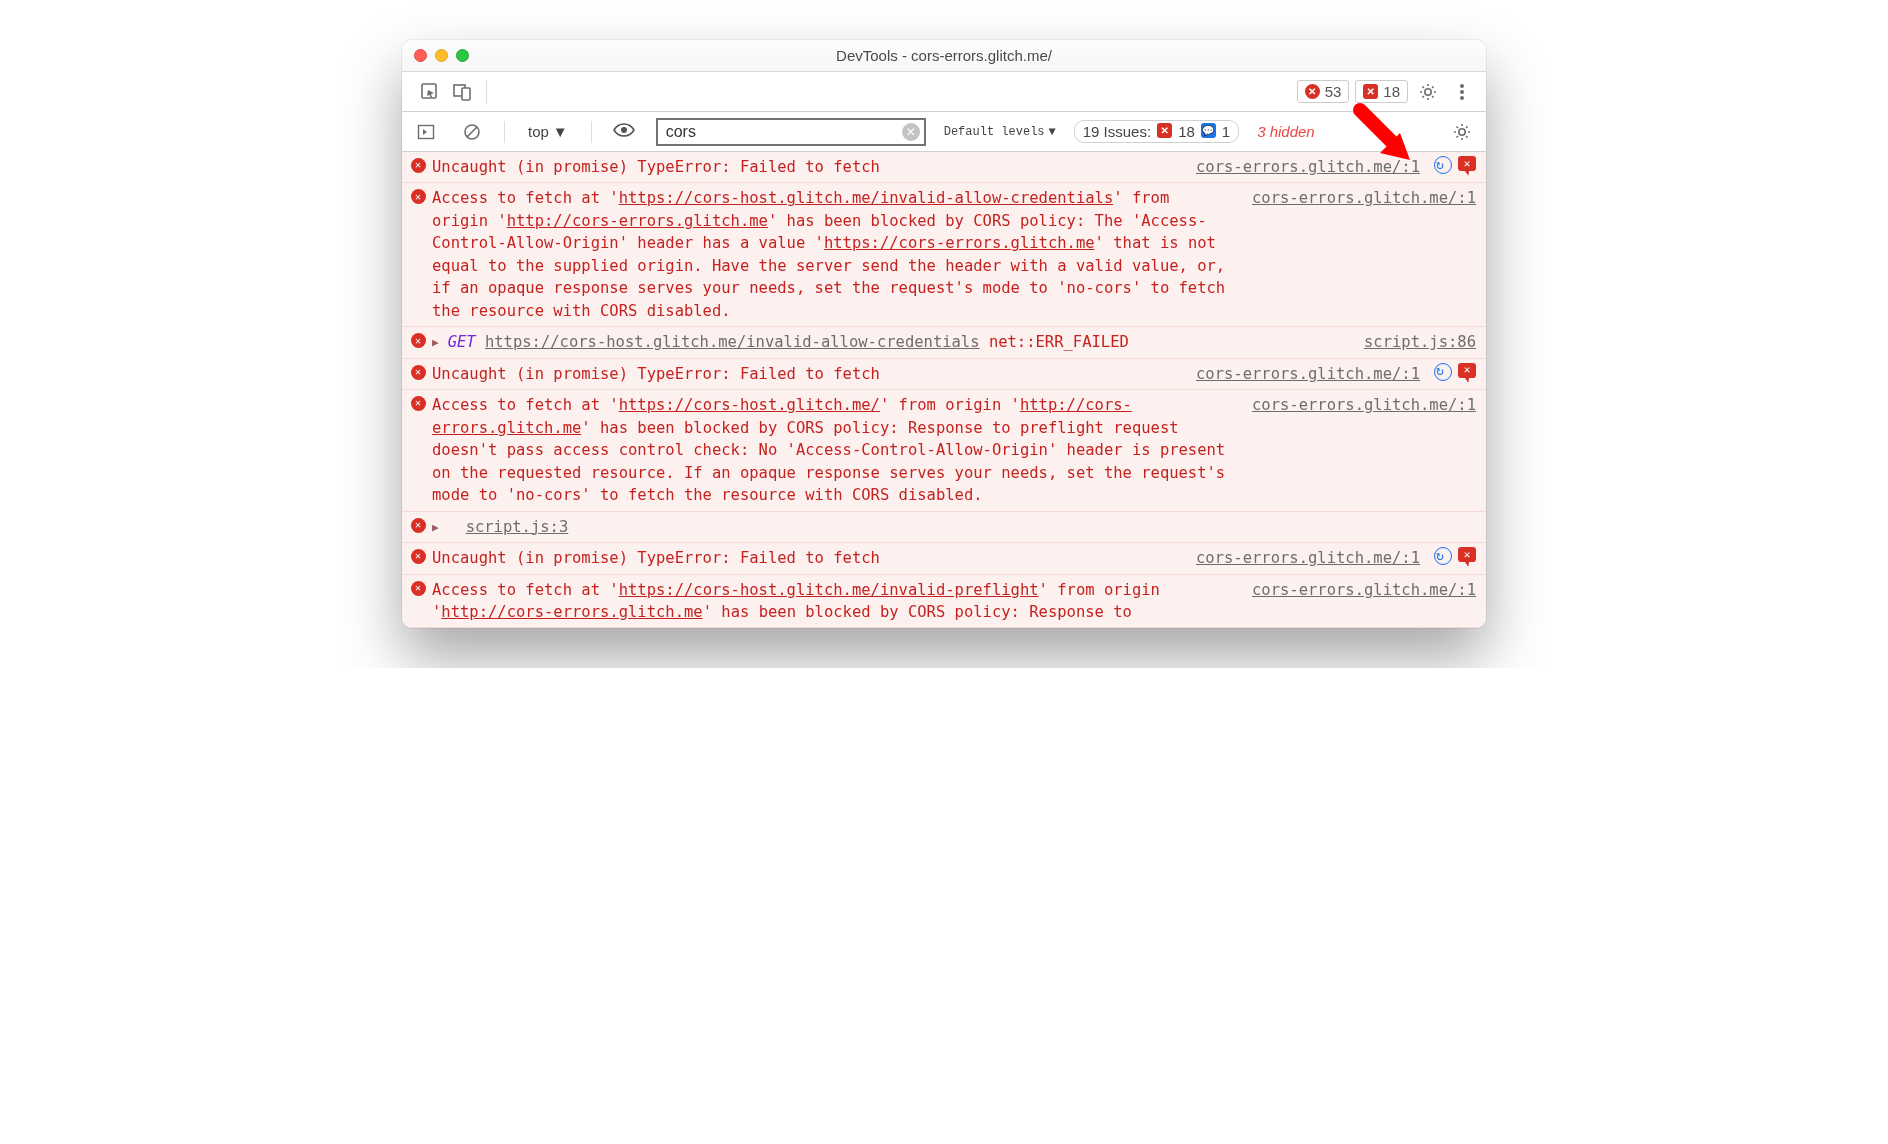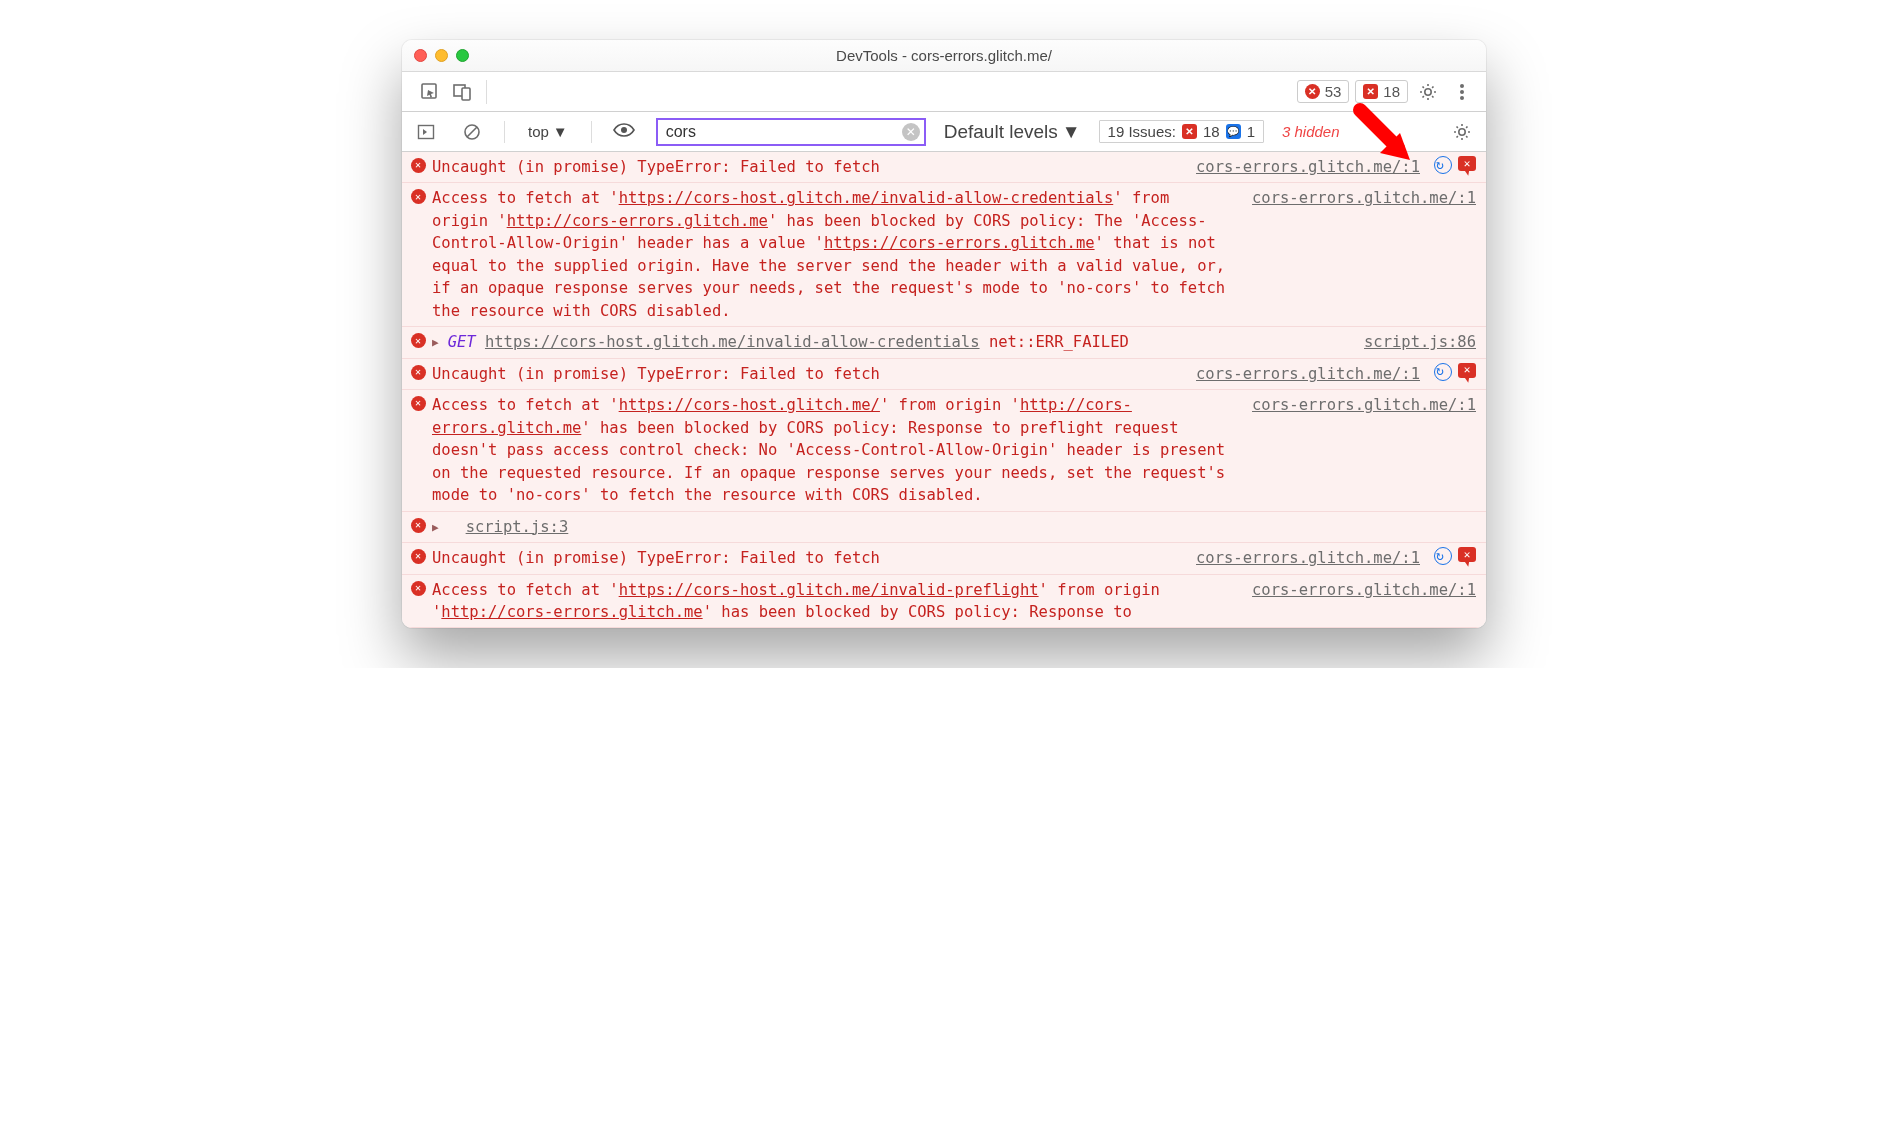--- a/index.html
+++ b/index.html
@@ -121,49 +121,50 @@
 }
 .ctx-select {
   display: flex; align-items: center; gap: 4px;
   font-size: 15px; color: #444;
   border: 1px solid transparent;
   padding: 2px 4px;
   cursor: pointer;
 }
 .eye { width: 28px; text-align: center; cursor: pointer; color: #555; }
 .filter-input {
-  border: 2px solid #8b5cf6;
+  border: 2px solid #737373;
   height: 28px;
   font-size: 16px;
   padding: 0 26px 0 8px;
   width: 270px;
   outline: none;
   background: #fff;
   position: relative;
   color: #333;
 }
 .filter-wrap { position: relative; }
 .filter-clear {
   position: absolute;
   right: 6px; top: 50%; transform: translateY(-50%);
   width: 18px; height: 18px; border-radius: 50%;
   background: #c4c4c4;
   color: #fff;
   display: flex; align-items: center; justify-content: center;
   font-size: 12px; cursor: pointer;
 }
 .levels {
-  font-size: 19px; color: #444;
+  font-size: 12px; color: #444;
   display: flex; align-items: center; gap: 4px;
   cursor: pointer;
+  font-family: Liberation Mono, monospace;
 }
 .issues-box {
-  border: 1px solid #d0d0d0; border-radius: 1px;
+  border: 1px solid #d0d0d0; border-radius: 10px;
   padding: 2px 8px;
-  display: flex; align-items: center; gap: 6px;
+  display: flex; gap: 6px;
   font-size: 15px; color: #444;
   cursor: pointer;
 }
 .hidden-txt { font-size: 15px; color: #ef4444; cursor: pointer; font-style: italic; }
 
 .arrow-overlay {
   position: absolute;
   right: 66px; top: 60px;
   pointer-events: none;
   z-index: 50;

